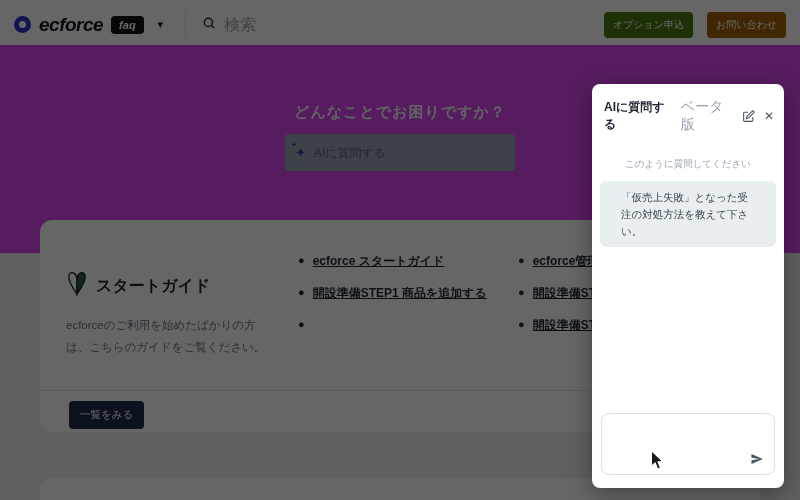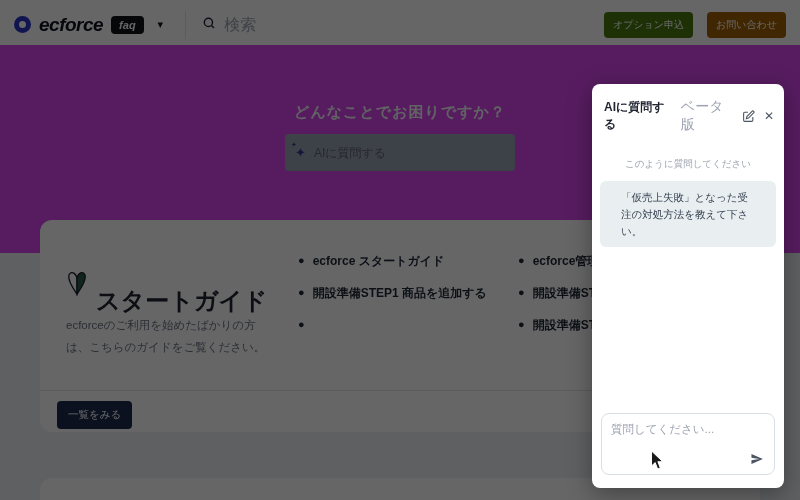--- a/index.html
+++ b/index.html
@@ -36,32 +36,32 @@
   .sparkle { position:relative; color:#2c3e8f; font-size:13px; line-height:1; }
   .sparkle .mini { position:absolute; top:-5px; left:-4px; font-size:7px; }
   .hero-ask input { border:none; outline:none; background:transparent; font-size:12px; width:170px; color:#374151; }
   .hero-ask input::placeholder { color:#5b6472; }
 
   
   .card { position:absolute; left:40px; width:720px; background:#ffffff; border-radius:12px; z-index:1; }
   .card.main { top:220px; height:212px; }
   .card.partial { top:478px; height:40px; }
   .guide-icon { position:absolute; top:50px; left:26px; width:22px; height:26px; }
-  .guide-title { position:absolute; top:65px; left:56px; font-size:24px; font-weight:bold; color:#1f2430; }
+  .guide-title { position:absolute; top:56px; left:56px; font-size:16px; font-weight:bold; color:#1f2430; }
   .guide-desc { position:absolute; top:95px; left:26px; width:200px; font-size:11.5px; line-height:1.9;
                 color:#6b7280; }
   .link-col { position:absolute; top:33px; }
   .link-col.c1 { left:258px; width:210px; }
   .link-col.c2 { left:478px; width:230px; }
   .glink { display:flex; align-items:flex-start; gap:8px; margin-bottom:15px; font-size:12px; color:#1f2937;
            cursor:pointer; white-space:nowrap; }
   .glink .bullet { color:#1f2937; font-size:11px; line-height:1.4; }
-  .glink .lbl { font-weight:bold; }
+  .glink .lbl { text-decoration:underline; font-weight:bold; }
   .card-divider { position:absolute; top:170px; left:0; width:720px; height:1px; background:#e5e7eb; }
-  .viewall { position:absolute; top:181px; left:17px; background:#1e2c52; color:#fff; border:none;
+  .viewall { position:absolute; top:181px; left:29px; background:#1e2c52; color:#fff; border:none;
              font-size:10.5px; padding:7px 11px; border-radius:4px; cursor:pointer; font-family:inherit; }
 
   
   .overlay { position:absolute; inset:0; background:rgba(0,0,0,0.60); z-index:50; }
 
   
   .panel { position:absolute; top:84px; left:592px; width:192px; height:404px; background:#ffffff;
            border-radius:8px; box-shadow:0 6px 24px rgba(0,0,0,0.35); z-index:60; }
   .panel-head { display:flex; align-items:center; padding:14px 10px 0 12px; gap:6px; }
   .panel-title { font-size:12px; font-weight:bold; color:#1f2430; }
@@ -175,21 +175,20 @@
           </svg>
         </span>
         <span class="close-x">✕</span>
       </div>
     </div>
     <div class="panel-hint">このように質問してください</div>
     <div class="chips">
       <div class="chip">「仮売上失敗」となった受注の対処方法を教えて下さい。</div>
     </div>
     <div class="panel-foot">
-      <textarea placeholder="質問してください..." style=""></textarea>
       <button class="send-btn">
         <svg viewBox="0 0 24 24" fill="#4b5563" width="16" height="14">
           <path d="M2.5 20.5 22 12 2.5 3.5v6.2L16 12 2.5 14.3z"></path>
         </svg>
       </button>
     </div>
   </div>
 
   <svg class="cursor" width="15" height="21" viewBox="0 0 15 21">
     <path d="M1.5 1 L1.5 16 L5.2 12.6 L7.6 19 L10.3 17.9 L7.9 11.7 L12.8 11.7 Z" fill="#1a1a1a" stroke="#ffffff" stroke-width="1"></path>

